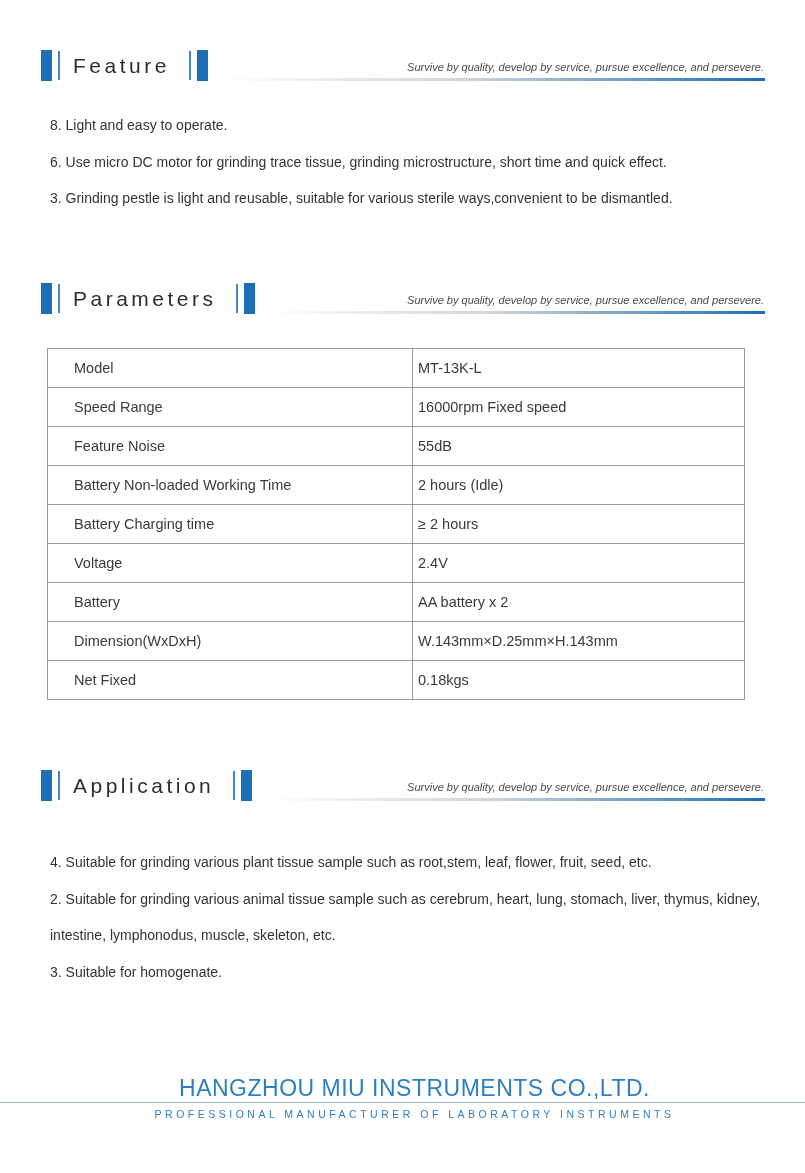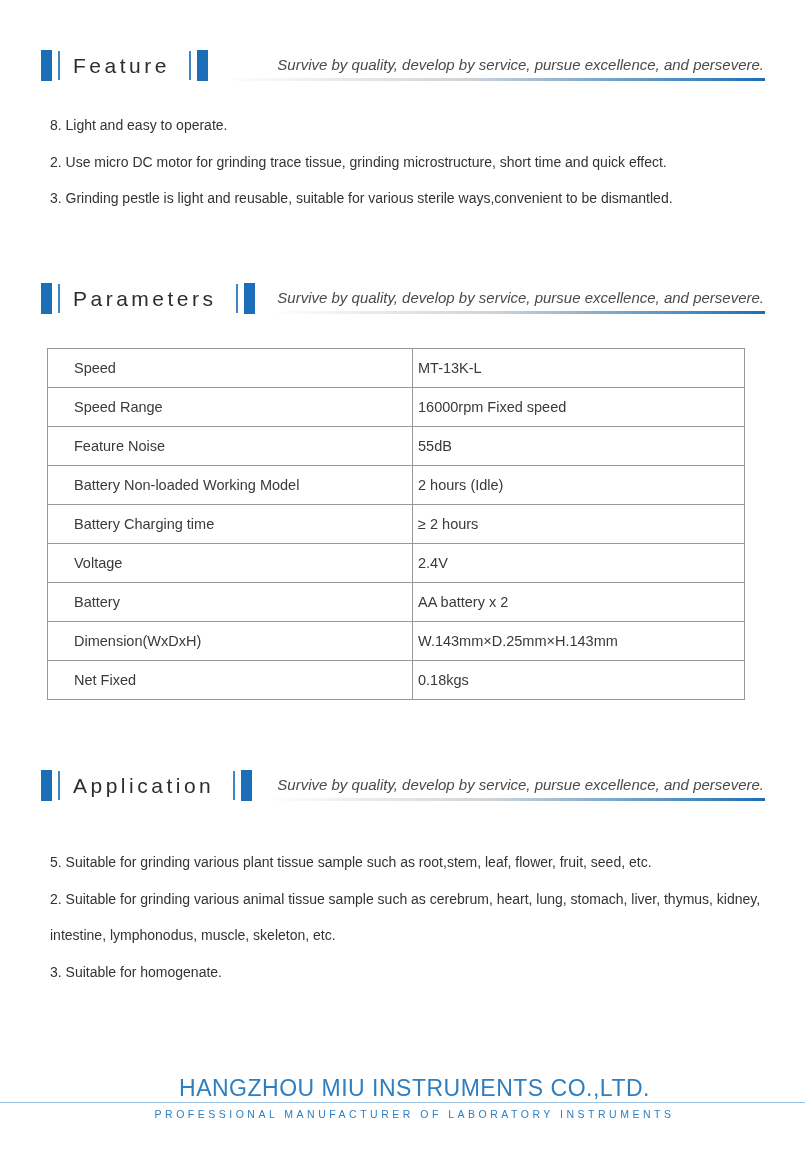--- a/index.html
+++ b/index.html
@@ -9,21 +9,21 @@
 
   
   .section-header { position: absolute; left: 41px; width: 724px; display: flex; align-items: flex-start; }
   .heading-group { display: flex; align-items: center; height: 31px; flex: 0 0 auto; }
   .bar { display: inline-block; height: 31px; }
   .bar.thick { width: 11px; background: var(--accent-blue, #1a6fb8); }
   .bar.thin  { width: 2px;  background: var(--accent-blue-light, #3d87c8); margin-left: 6px; height: 29px; }
   .bar.thick.rt { margin-left: 6px; }
   .section-title { font-size: 21px; font-weight: 400; letter-spacing: 3.5px; color: var(--heading-text, #2d2d2d); margin: 12px 13px; white-space: nowrap; }
   .header-right { flex: 1 1 auto; margin-left: 22px; display: flex; flex-direction: column; justify-content: flex-end; height: 31px; }
-  .tagline { text-align: right; font-style: italic; font-size: 15px; color: var(--tagline-text, #4a4a4a); white-space: nowrap; padding-right: 1px; }
+  .tagline { text-align: right; font-style: italic; font-size: 11px; color: var(--tagline-text, #4a4a4a); white-space: nowrap; padding-right: 1px; }
   .grad-line { height: 3px; margin-top: 5px; background: linear-gradient(to right, rgba(245,246,247,0.2) 0%, #ccd3d9 45%, var(--accent-blue, #1a6fb8) 100%); }
 
   
   .list { position: absolute; left: 50px; width: 716px; }
   .list-item { font-size: 14px; color: var(--body-text, #333333); line-height: 36.5px; }
 
   
   .params-table { position: absolute; top: 348px; left: 47px; width: 698px; border-collapse: collapse; }
   .params-table td { border: 1px solid var(--table-border, #999999); height: 39px; font-size: 14.5px; color: #3a3a3a; vertical-align: middle; }
   .params-table td.c1 { width: 365px; padding-left: 26px; }
@@ -48,54 +48,54 @@
       <span class="bar thick rt"></span>
     </div>
     <div class="header-right">
       <div class="tagline">Survive by quality, develop by service, pursue excellence, and persevere.</div>
       <div class="grad-line"></div>
     </div>
   </section>
 
   <div class="list" style="top:107px">
       <div class="list-item">8. Light and easy to operate.</div>
-      <div class="list-item">2. Use micro DC motor for grinding trace tissue, grinding microstructure, short time and quick effect.</div>
+      <div class="list-item">6. Use micro DC motor for grinding trace tissue, grinding microstructure, short time and quick effect.</div>
       <div class="list-item">3. Grinding pestle is light and reusable, suitable for various sterile ways,convenient to be dismantled.</div>
     </div>
 
   <section class="section-header" style="top:283px">
     <div class="heading-group">
       <span class="bar thick"></span>
       <span class="bar thin"></span>
       <h2 class="section-title">Parameters</h2>
       <span class="bar thin"></span>
       <span class="bar thick rt"></span>
     </div>
     <div class="header-right">
       <div class="tagline">Survive by quality, develop by service, pursue excellence, and persevere.</div>
       <div class="grad-line"></div>
     </div>
   </section>
 
   <table class="params-table">
     <tbody>
         <tr>
-          <td class="c1">Speed</td>
+          <td class="c1">Model</td>
           <td class="c2">MT-13K-L</td>
         </tr>
         <tr>
           <td class="c1">Speed Range</td>
           <td class="c2">16000rpm Fixed speed</td>
         </tr>
         <tr>
           <td class="c1">Feature Noise</td>
           <td class="c2">55dB</td>
         </tr>
         <tr>
-          <td class="c1">Battery Non-loaded Working Model</td>
+          <td class="c1">Battery Non-loaded Working Time</td>
           <td class="c2">2 hours (Idle)</td>
         </tr>
         <tr>
           <td class="c1">Battery Charging time</td>
           <td class="c2">≥ 2 hours</td>
         </tr>
         <tr>
           <td class="c1">Voltage</td>
           <td class="c2">2.4V</td>
         </tr>
@@ -122,21 +122,21 @@
       <span class="bar thin"></span>
       <span class="bar thick rt"></span>
     </div>
     <div class="header-right">
       <div class="tagline">Survive by quality, develop by service, pursue excellence, and persevere.</div>
       <div class="grad-line"></div>
     </div>
   </section>
 
   <div class="list" style="top:844px">
-      <div class="list-item">5. Suitable for grinding various plant tissue sample such as root,stem, leaf, flower, fruit, seed, etc.</div>
+      <div class="list-item">4. Suitable for grinding various plant tissue sample such as root,stem, leaf, flower, fruit, seed, etc.</div>
       <div class="list-item">2. Suitable for grinding various animal tissue sample such as cerebrum, heart, lung, stomach, liver, thymus, kidney, intestine, lymphonodus, muscle, skeleton, etc.</div>
       <div class="list-item">3. Suitable for homogenate.</div>
     </div>
 
   <div class="footer-company">HANGZHOU MIU INSTRUMENTS CO.,LTD.</div>
   <div class="footer-line"></div>
   <div class="footer-subtitle">PROFESSIONAL MANUFACTURER OF LABORATORY INSTRUMENTS</div>
 
 </div>
 

